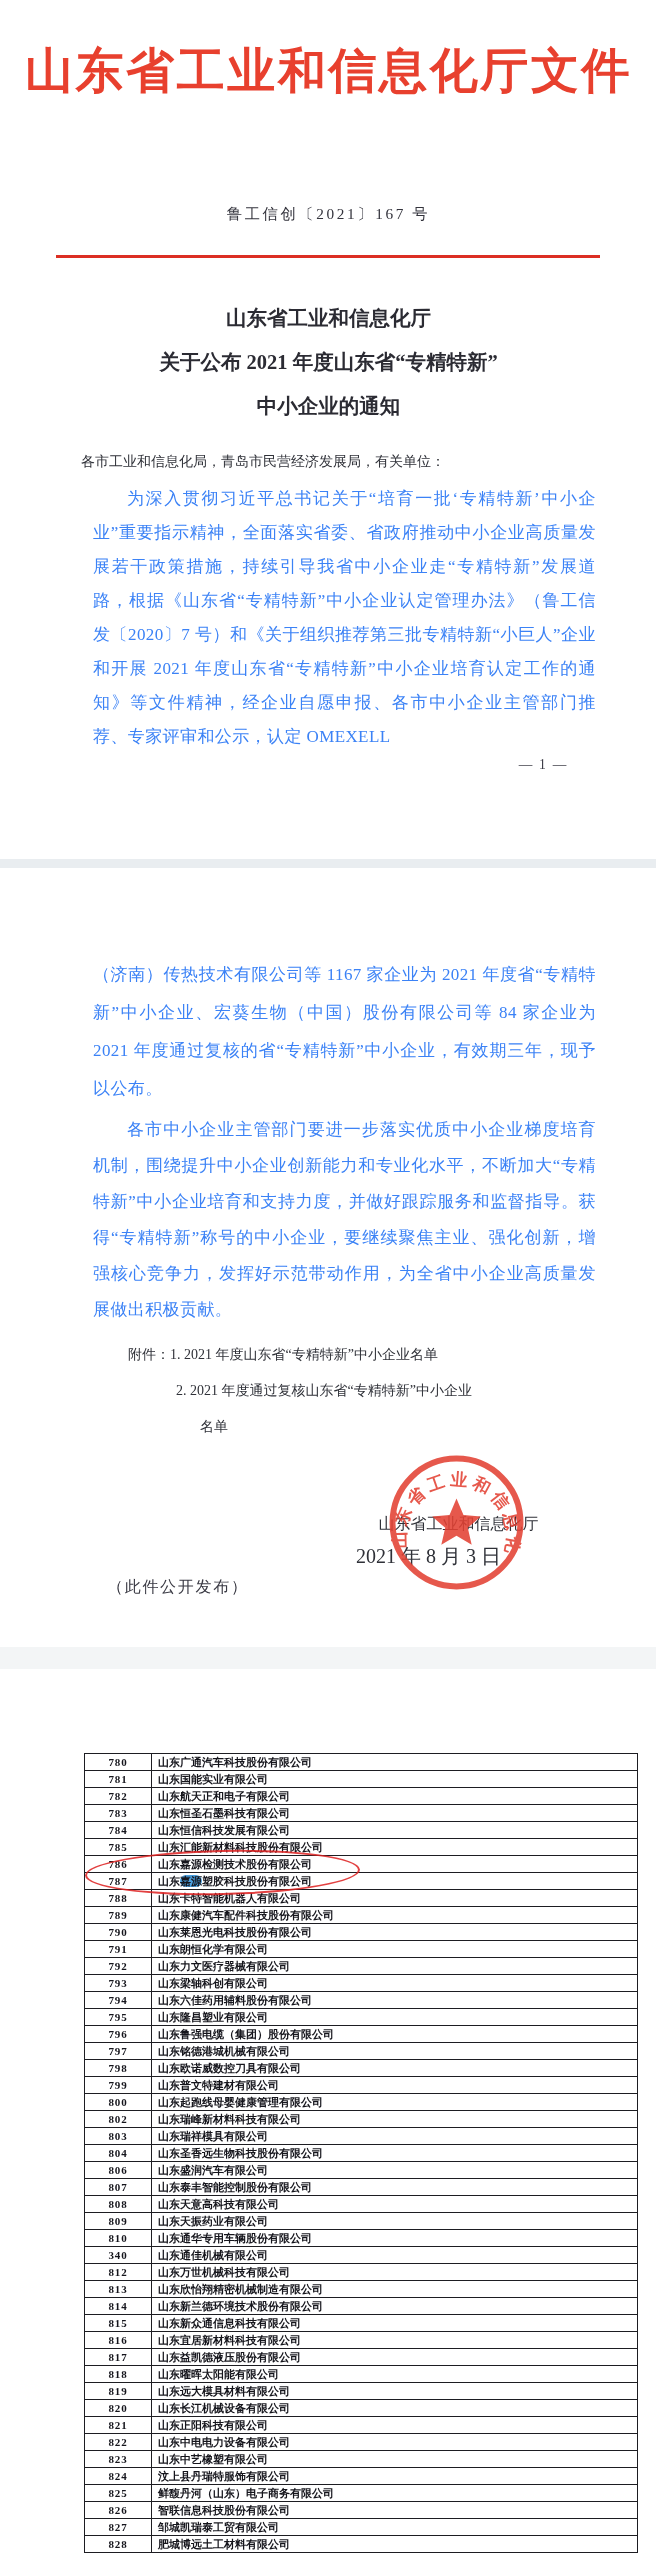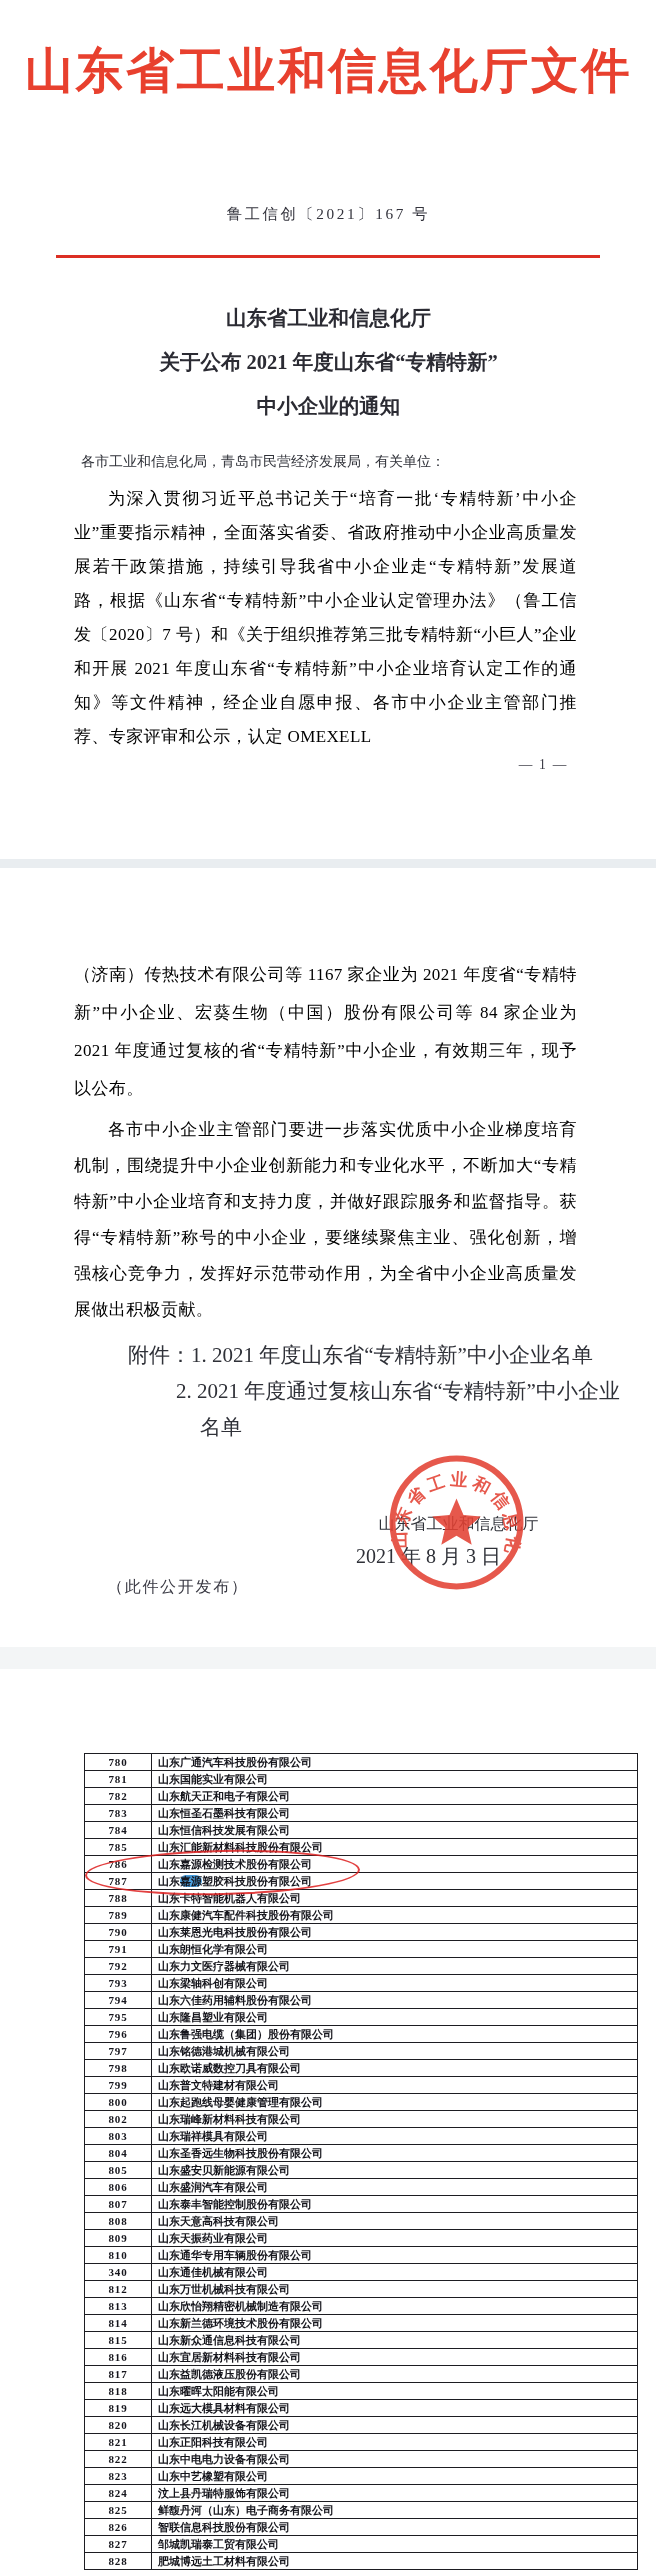--- a/index.html
+++ b/index.html
@@ -17,30 +17,30 @@
     position:absolute; top:201px; left:0; width:657px; text-align:center;
     font-size:15.3px; letter-spacing:2.6px; color:#33333c;
   }
   .red-rule { position:absolute; top:252px; left:56px; width:544px; height:3.4px; background:#dc2f23; }
   .doc-title {
     position:absolute; top:293px; left:0; width:657px; text-align:center;
     font-size:20.5px; font-weight:700; line-height:44px; color:#2b2b33;
   }
   .salutation { position:absolute; top:450px; left:81px; width:505px; font-size:14px; color:#2f3138; }
   .para {
-    position:absolute; left:74px; width:503px; font-size:17px;
-    text-align:justify; letter-spacing:0.4px; color:#000000;
+    position:absolute; left:93px; width:503px; font-size:17px;
+    text-align:justify; letter-spacing:0.4px; color:#3b82f6;
   }
   .para.indent { text-indent:2em; }
   #para1 { top:479px; line-height:34px; }
   .page-num { position:absolute; top:754px; right:89px; font-size:13.6px; color:#3c3c46; letter-spacing:1.7px; }
   .page-divider { position:absolute; top:856px; left:0; width:657px; height:8.5px; background:#e9edf0; }
   #para2 { top:953px; line-height:38px; }
   #para3 { top:1109px; line-height:36px; }
-  .attachments { position:absolute; top:1334px; left:128px; font-size:21px; line-height:36px; color:#2f3138; }
+  .attachments { position:absolute; top:1334px; left:128px; font-size:14px; line-height:36px; color:#2f3138; }
   .attachments .a2 { padding-left:48px; }
   .attachments .a3 { padding-left:72px; }
   .sig-name { position:absolute; top:1511px; left:356px; width:205px; text-align:center; font-size:16px; z-index:1; }
   .sig-date { position:absolute; top:1540px; left:356px; width:205px; font-size:20px; z-index:1; }
   .seal { position:absolute; top:1446px; left:384px; z-index:3; opacity:0.88; }
   .release-note { position:absolute; top:1574px; left:107px; font-size:16px; letter-spacing:1.7px; color:#3a3a44; }
   .section-divider { position:absolute; top:1644px; left:0; width:657px; height:22px; background:#f3f5f6; }
 
   .table-wrap { position:absolute; top:1750px; left:84px; z-index:1; }
   table.companies { border-collapse:collapse; width:554px; table-layout:fixed;
@@ -203,24 +203,20 @@
           </tr>
           <tr>
             <td class="no">803</td>
             <td class="nm">山东瑞祥模具有限公司</td>
           </tr>
           <tr>
             <td class="no">804</td>
             <td class="nm">山东圣香远生物科技股份有限公司</td>
           </tr>
           <tr>
-            <td class="no">805</td>
-            <td class="nm">山东盛安贝新能源有限公司</td>
-          </tr>
-          <tr>
             <td class="no">806</td>
             <td class="nm">山东盛润汽车有限公司</td>
           </tr>
           <tr>
             <td class="no">807</td>
             <td class="nm">山东泰丰智能控制股份有限公司</td>
           </tr>
           <tr>
             <td class="no">808</td>
             <td class="nm">山东天意高科技有限公司</td>

